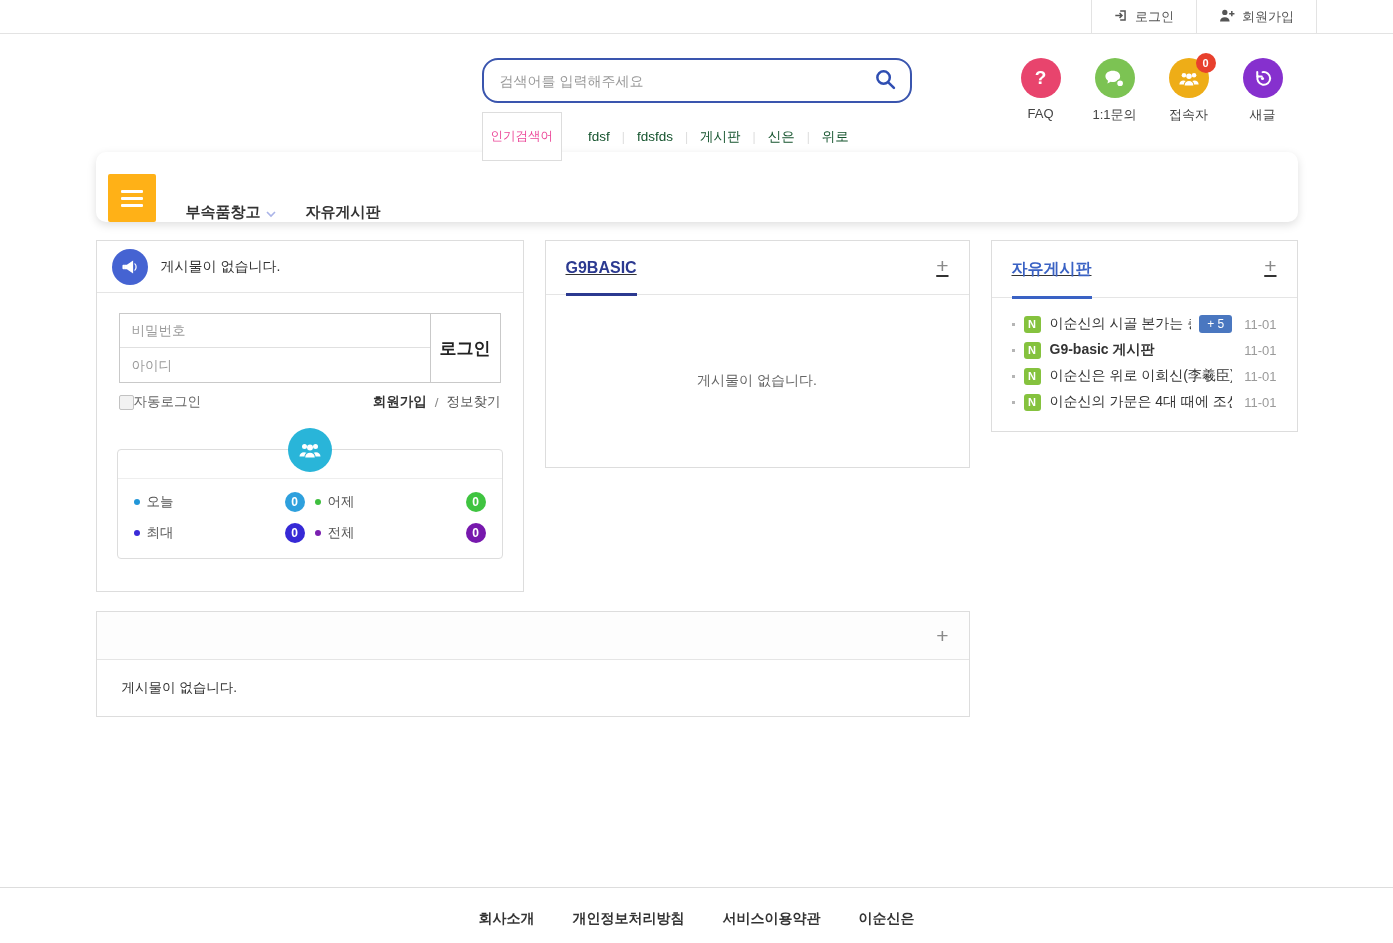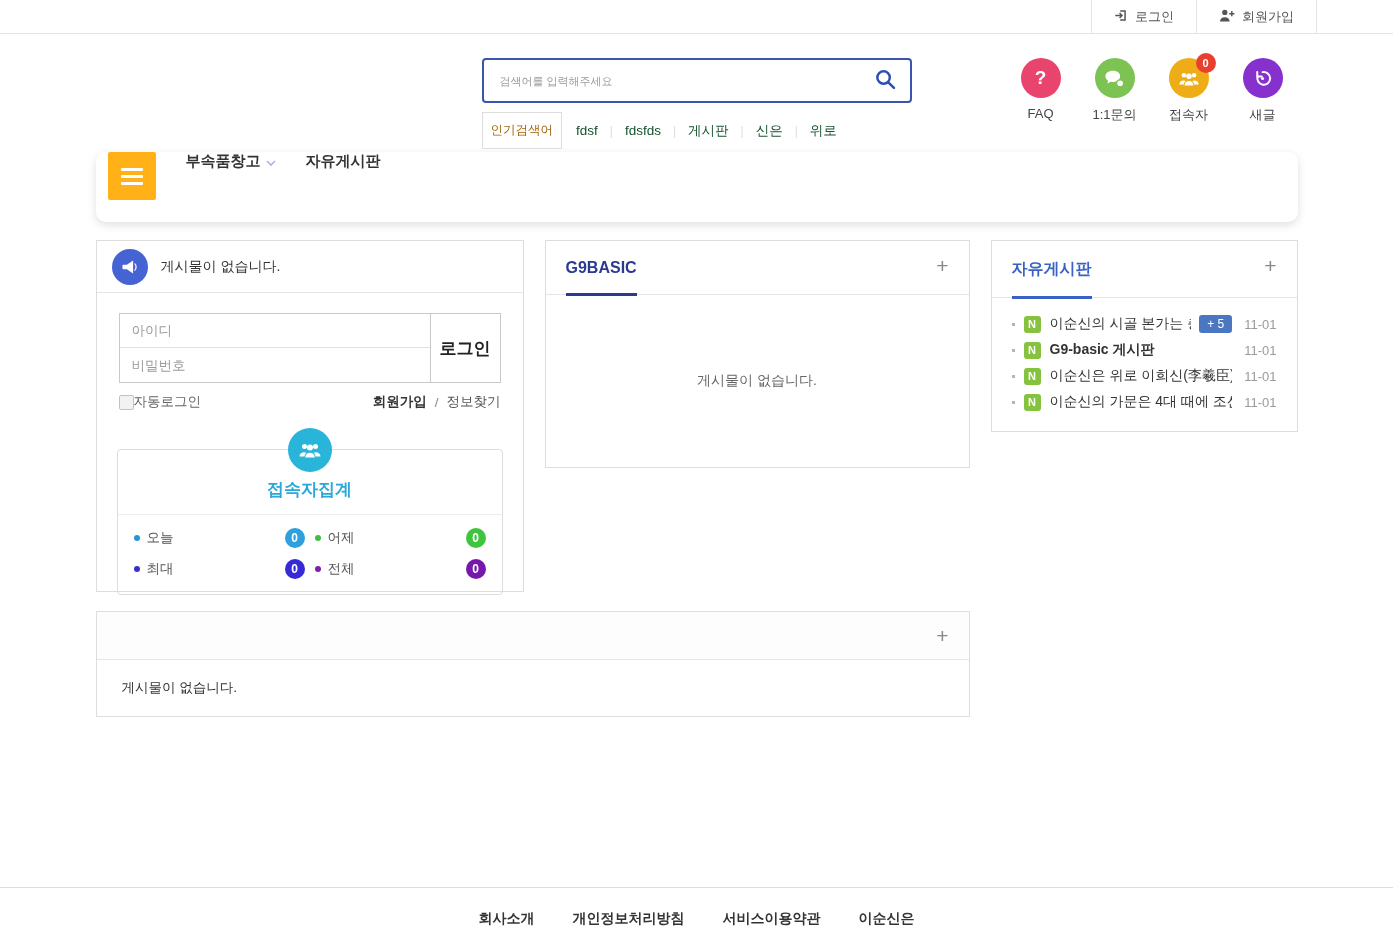--- a/index.html
+++ b/index.html
@@ -15,48 +15,48 @@
   .topbar-link:last-child { border-right:1px solid #e3e3e3; }
 
   
   .header { width:1202px; margin:0 auto; height:118px; position:relative; }
   .logo { position:absolute; left:16px; top:38px; font-size:35px; font-weight:bold; letter-spacing:-1.5px; }
   .logo .lg-gnu { color:#5b6fd5; }
   .logo .lg-board { color:#4d4d4d; }
 
   .search-wrap { position:absolute; left:50%; transform:translateX(-50%); top:24px; width:430px; }
   .search-box { position:relative; }
-  .search-input { width:100%; height:45px; border:2px solid #3a55ae; border-radius:4px; padding:0 48px 0 16px; font-size:11px; color:#333; outline:none; font-family:inherit; }
+  .search-input { width:100%; height:45px; border:2px solid #3a55ae; border-radius:16px; padding:0 48px 0 16px; font-size:14px; color:#333; outline:none; font-family:inherit; }
   .search-input::placeholder { color:#9a9a9a; }
   .search-btn { position:absolute; right:6px; top:0; height:45px; width:40px; background:none; border:none; cursor:pointer; display:flex; align-items:center; justify-content:center; }
   .popular { display:flex; align-items:center; margin-top:9px; font-size:13.5px; }
-  .popular-label { border:1px solid #ddd; color:#a16207; font-size:12.5px; padding:9px 8px; margin-right:14px; background:#fff; }
+  .popular-label { border:1px solid #ddd; color:#ec4899; font-size:12.5px; padding:15px 8px; margin-right:26px; background:#fff; }
   .kw { color:#14532d; }
   .kw + .kw::before { content:"|"; color:#ddd; margin:0 12px; font-size:12px; }
 
   .quick-icons { position:absolute; right:8px; top:24px; display:flex; gap:20px; }
   .qi { text-align:center; width:54px; cursor:pointer; }
   .qi-circle { width:40px; height:40px; border-radius:50%; margin:0 auto; display:flex; align-items:center; justify-content:center; color:#fff; position:relative; font-weight:bold; font-size:19px; }
   .qi-faq      { background:#e8446d; }
   .qi-inquiry  { background:#7cc353; }
   .qi-visitors { background:#eead17; }
   .qi-new      { background:#8630ce; }
   .qi-badge { position:absolute; top:-5px; right:-7px; width:20px; height:20px; border-radius:50%; background:#e8402d; color:#fff; font-size:11px; font-weight:bold; display:flex; align-items:center; justify-content:center; }
   .qi-label { font-size:13px; color:#444; margin-top:8px; }
 
   
-  .navbar { width:1202px; margin:0 auto; height:70px; background:#fff; border-radius:10px; box-shadow:0 3px 10px rgba(0,0,0,0.13); display:flex; align-items:flex-start; }
+  .navbar { width:1202px; margin:0 auto; height:70px; background:#fff; border-radius:10px; box-shadow:0 3px 10px rgba(0,0,0,0.13); display:flex; align-items:flex-end; }
   .hamburger { width:48px; height:48px; margin-left:12px; background:#ffb117; border:none; cursor:pointer; display:flex; flex-direction:column; align-items:center; justify-content:center; gap:4px; border-radius:2px; }
   .hamburger span { display:block; width:22px; height:3px; background:#fff; border-radius:1px; }
   .nav-item { margin-left:30px; font-size:15px; font-weight:bold; color:#333; display:flex; align-items:center; gap:5px; cursor:pointer; }
 
   
   .main { width:1202px; margin:18px auto 0; display:grid; grid-template-columns:428px 425px 307px; column-gap:21px; row-gap:19px; align-items:start; }
   .panel { border:1px solid #ddd; background:#fff; }
-  .panel-head { display:flex; align-items:flex-start; justify-content:space-between; padding:0 20px; border-bottom:1px solid #e5e5e5; position:relative; }
+  .panel-head { display:flex; align-items:flex-start; justify-content:space-between; padding:0 20px; border-bottom:1px solid #e5e5e5; position:relative;text-decoration:underline; }
   .panel-title { position:relative; padding:18px 0 17px; font-size:16px; font-weight:bold; }
   .panel-title::after { content:""; position:absolute; left:0; bottom:-2px; height:3px; width:100%; background:currentColor; }
   .t-navy { color:#2b3990; }
   .t-blue { color:#3a62c4; }
   .plus-btn { background:none; border:none; color:#8a8a8a; font-size:21px; cursor:pointer; padding:14px 0; line-height:1; }
 
   .empty-center { height:172px; display:flex; align-items:center; justify-content:center; color:#666; font-size:14px; }
 
   .post-list { padding:13px 20px 16px; list-style:none; }
   .post-row { display:flex; align-items:center; padding:4px 0; font-size:14px; color:#333; }
@@ -265,22 +265,22 @@
             <rect x="1.5" y="6.5" width="2.6" height="5" rx="1" fill="#fff"></rect>
             <path d="M15.5 5.5c1.8 1.5 1.8 5.5 0 7" stroke="#fff" fill="none" stroke-width="1.4" stroke-linecap="round"></path>
           </svg>
         </span>
       <span class="notice-text">게시물이 없습니다.</span>
     </div>
 
     <div class="login-wrap">
       <div class="login-table">
         <div class="login-inputs">
+          <input type="password" placeholder="비밀번호" style="">
           <input type="text" placeholder="아이디" style="">
-          <input type="password" placeholder="비밀번호" style="">
         </div>
         <button class="login-btn">로그인</button>
       </div>
       <div class="login-opts">
         <label class="auto-login">
           <input type="checkbox" style="">
           <span>자동로그인</span>
         </label>
         <span class="member-links">
           <a class="strong">회원가입</a>
@@ -294,21 +294,20 @@
       <span class="visitors-circle">
         <svg width="24" height="18" viewBox="0 0 24 18" fill="#fff">
             <circle cx="6.5" cy="5.5" r="2.5"></circle>
             <circle cx="17.5" cy="5.5" r="2.5"></circle>
             <circle cx="12" cy="6.5" r="3"></circle>
             <path d="M1.5 15.5c0-2.6 2-4.2 4.6-4.2.9 0 1.7.2 2.4.5-1.3 1-2 2.3-2 3.7z"></path>
             <path d="M22.5 15.5c0-2.6-2-4.2-4.6-4.2-.9 0-1.7.2-2.4.5 1.3 1 2 2.3 2 3.7z"></path>
             <path d="M7.2 16.5c0-2.9 2.1-4.7 4.8-4.7s4.8 1.8 4.8 4.7z"></path>
           </svg>
       </span>
-      <div class="visitors-title">접속자집계</div>
       <div class="stats">
         <div class="stat">
           <span class="stat-dot d-today"></span>
           <span>오늘</span>
           <span class="stat-badge c-today">0</span>
         </div>
         <div class="stat">
           <span class="stat-dot d-yday"></span>
           <span>어제</span>
           <span class="stat-badge c-yday">0</span>

